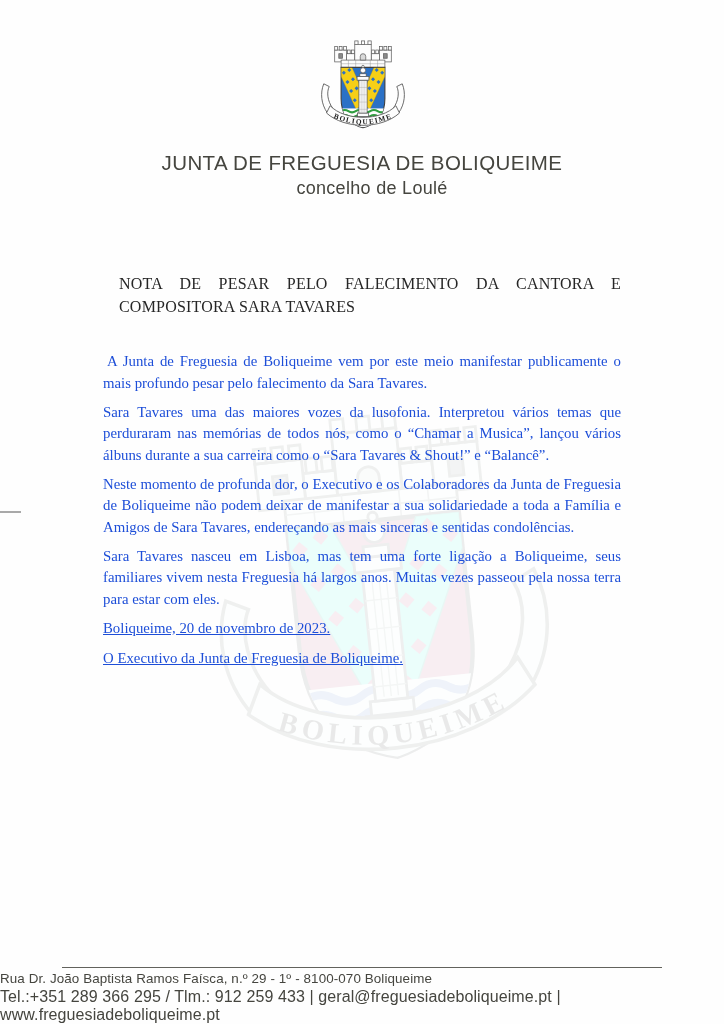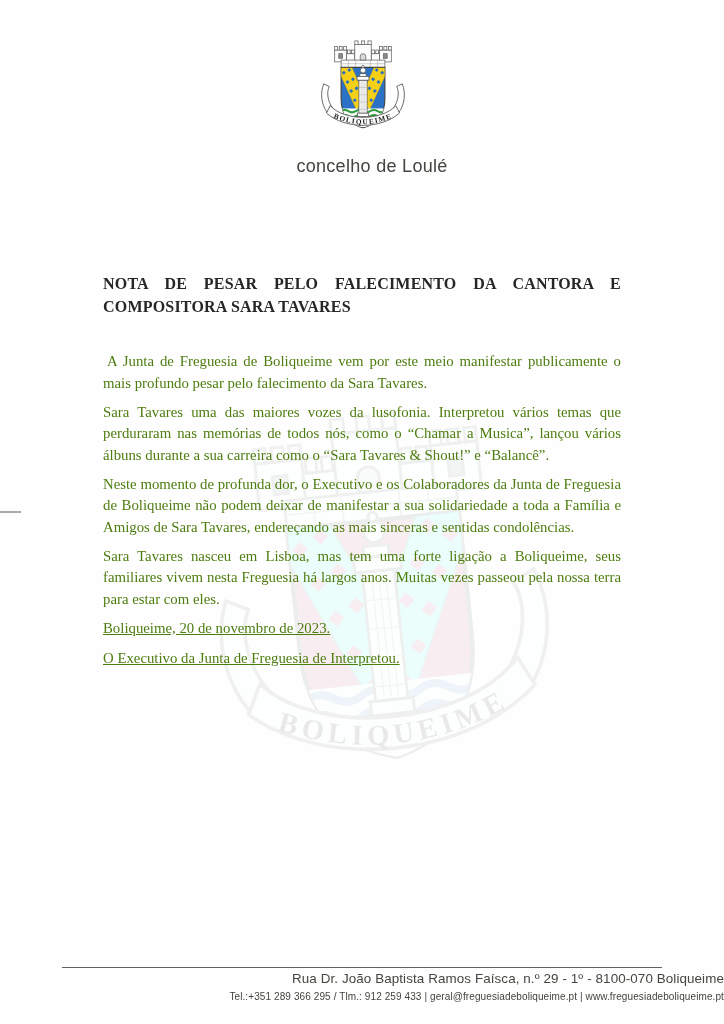--- a/index.html
+++ b/index.html
@@ -26,43 +26,43 @@
     position:absolute;left:0;top:152px;width:724px;
     text-align:center;
     font-family:"Liberation Sans", sans-serif;
     color:#45453f;
   }
   .org-name{font-size:20.5px;letter-spacing:.4px;line-height:22px;}
   .municipality{font-size:18px;letter-spacing:.3px;line-height:22px;margin-top:3px;margin-left:20px;}
   
   .content{position:absolute;left:103px;top:272px;width:518px;}
   .doc-title{
-    font-size:16px;font-weight:bold;letter-spacing:.2px;
+    font-size:16px;font-weight:normal;letter-spacing:.2px;
     line-height:23px;color:#262626;
     text-align:justify;text-align-last:left;
-    margin:0 0 33px 0;
+    margin:0 0 33px 16px;
   }
   .content p{
-    font-size:14.8px;line-height:21.5px;color:#4d7c0f;
+    font-size:14.8px;line-height:21.5px;color:#1d4ed8;
     text-align:justify;text-align-last:left;
     margin:0 0 7.5px 0;
   }
   .content p.p-first{text-indent:4px;}
   .content p.p-plain{text-align:left;margin-top:8px;text-decoration:underline;}
   
   .fold-mark{position:absolute;left:0;top:511px;width:21px;height:2px;background:#a9a9a9;}
   
   .footer{
     position:absolute;left:0;top:967px;width:724px;
     font-family:"Liberation Sans", sans-serif;
-    color:#45453f;text-align:right;
+    color:#45453f;text-align:left;
   }
   .footer-rule{margin:0 62px;border-top:1.4px solid #62625c;height:0;}
   .footer-line1{font-size:13.4px;line-height:18px;margin-top:2px;letter-spacing:.1px;}
-  .footer-line2{font-size:10px;line-height:18px;letter-spacing:.1px;}
+  .footer-line2{font-size:16px;line-height:18px;letter-spacing:.1px;}
 </style>
 </head>
 <body>
 
 <div class="page">
 
   <svg width="0" height="0" style="position:absolute" aria-hidden="true">
     <defs>
       <clipPath id="shieldClip">
         <path d="M36,30 H84 V64 Q84,90 60,96 Q36,90 36,64 Z"></path>
@@ -143,31 +143,32 @@
     <svg viewBox="0 0 120 103" width="432" height="371">
       <use href="#crest-symbol" xlink:href="#crest-symbol"></use>
     </svg>
   </div>
 
   <svg class="crest" viewBox="0 0 120 103">
     <use href="#crest-symbol" xlink:href="#crest-symbol"></use>
   </svg>
 
   <div class="letterhead">
+    <div class="org-name">JUNTA DE FREGUESIA DE BOLIQUEIME</div>
     <div class="municipality">concelho de Loulé</div>
   </div>
 
   <div class="content">
     <h1 class="doc-title">NOTA DE PESAR PELO FALECIMENTO DA CANTORA E COMPOSITORA SARA TAVARES</h1>
     <p class="p-first">A Junta de Freguesia de Boliqueime vem por este meio manifestar publicamente o mais profundo pesar pelo falecimento da Sara Tavares.</p>
     <p>Sara Tavares uma das maiores vozes da lusofonia. Interpretou vários temas que perduraram nas memórias de todos nós, como o “Chamar a Musica”, lançou vários álbuns durante a sua carreira como o “Sara Tavares &amp; Shout!” e “Balancê”.</p>
     <p>Neste momento de profunda dor, o Executivo e os Colaboradores da Junta de Freguesia de Boliqueime não podem deixar de manifestar a sua solidariedade a toda a Família e Amigos de Sara Tavares, endereçando as mais sinceras e sentidas condolências.</p>
     <p>Sara Tavares nasceu em Lisboa, mas tem uma forte ligação a Boliqueime, seus familiares vivem nesta Freguesia há largos anos. Muitas vezes passeou pela nossa terra para estar com eles.</p>
     <p class="p-plain">Boliqueime, 20 de novembro de 2023.</p>
-    <p class="p-plain">O Executivo da Junta de Freguesia de Interpretou.</p>
+    <p class="p-plain">O Executivo da Junta de Freguesia de Boliqueime.</p>
   </div>
 
   <div class="fold-mark"></div>
 
   <div class="footer">
     <div class="footer-rule"></div>
     <div class="footer-line1">Rua Dr. João Baptista Ramos Faísca, n.º 29 - 1º - 8100-070 Boliqueime</div>
     <div class="footer-line2">Tel.:+351 289 366 295 / Tlm.: 912 259 433 | geral@freguesiadeboliqueime.pt | www.freguesiadeboliqueime.pt</div>
   </div>
 

